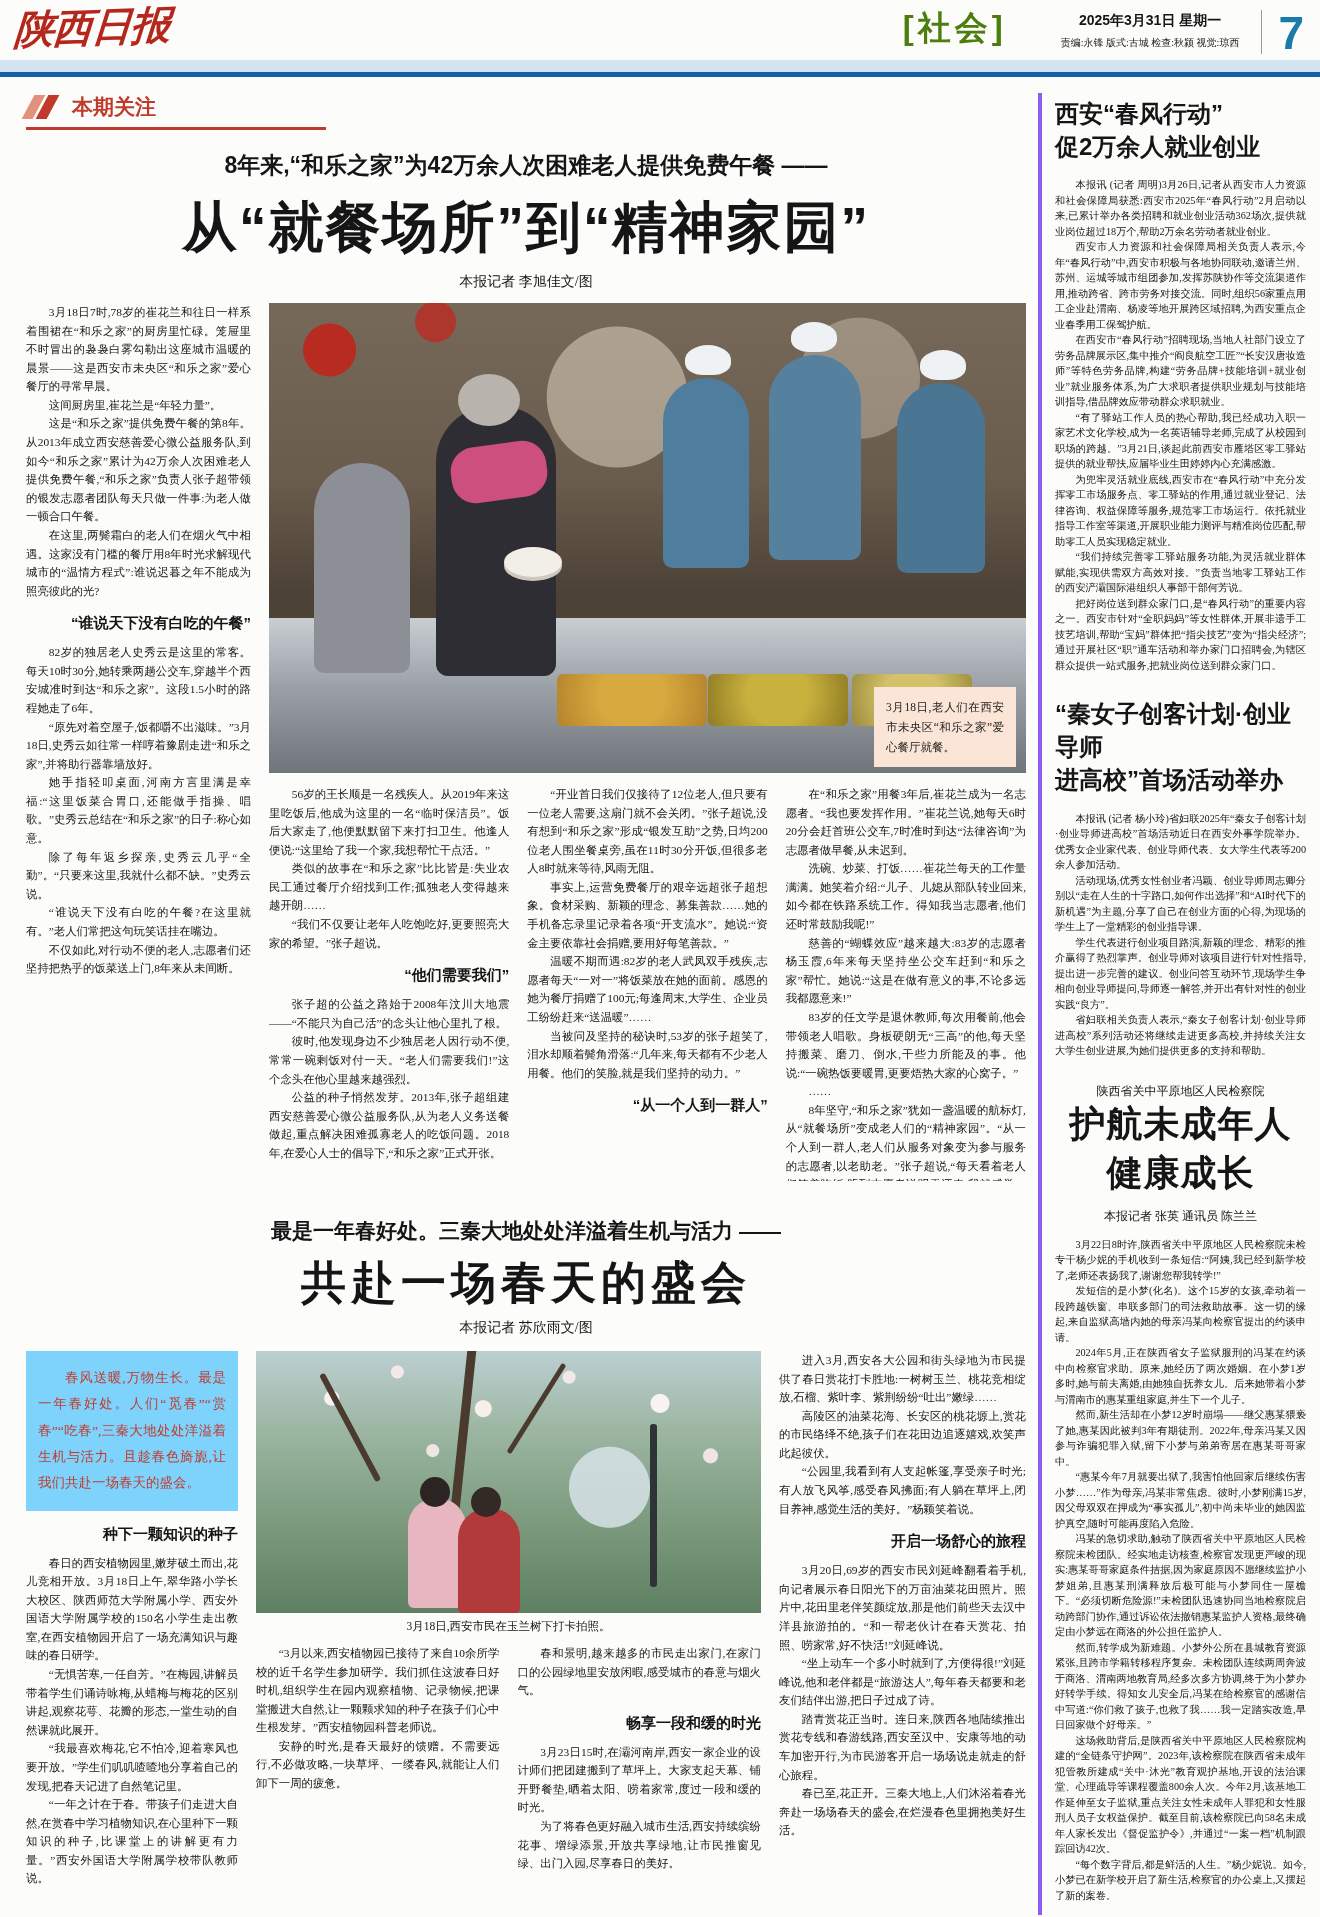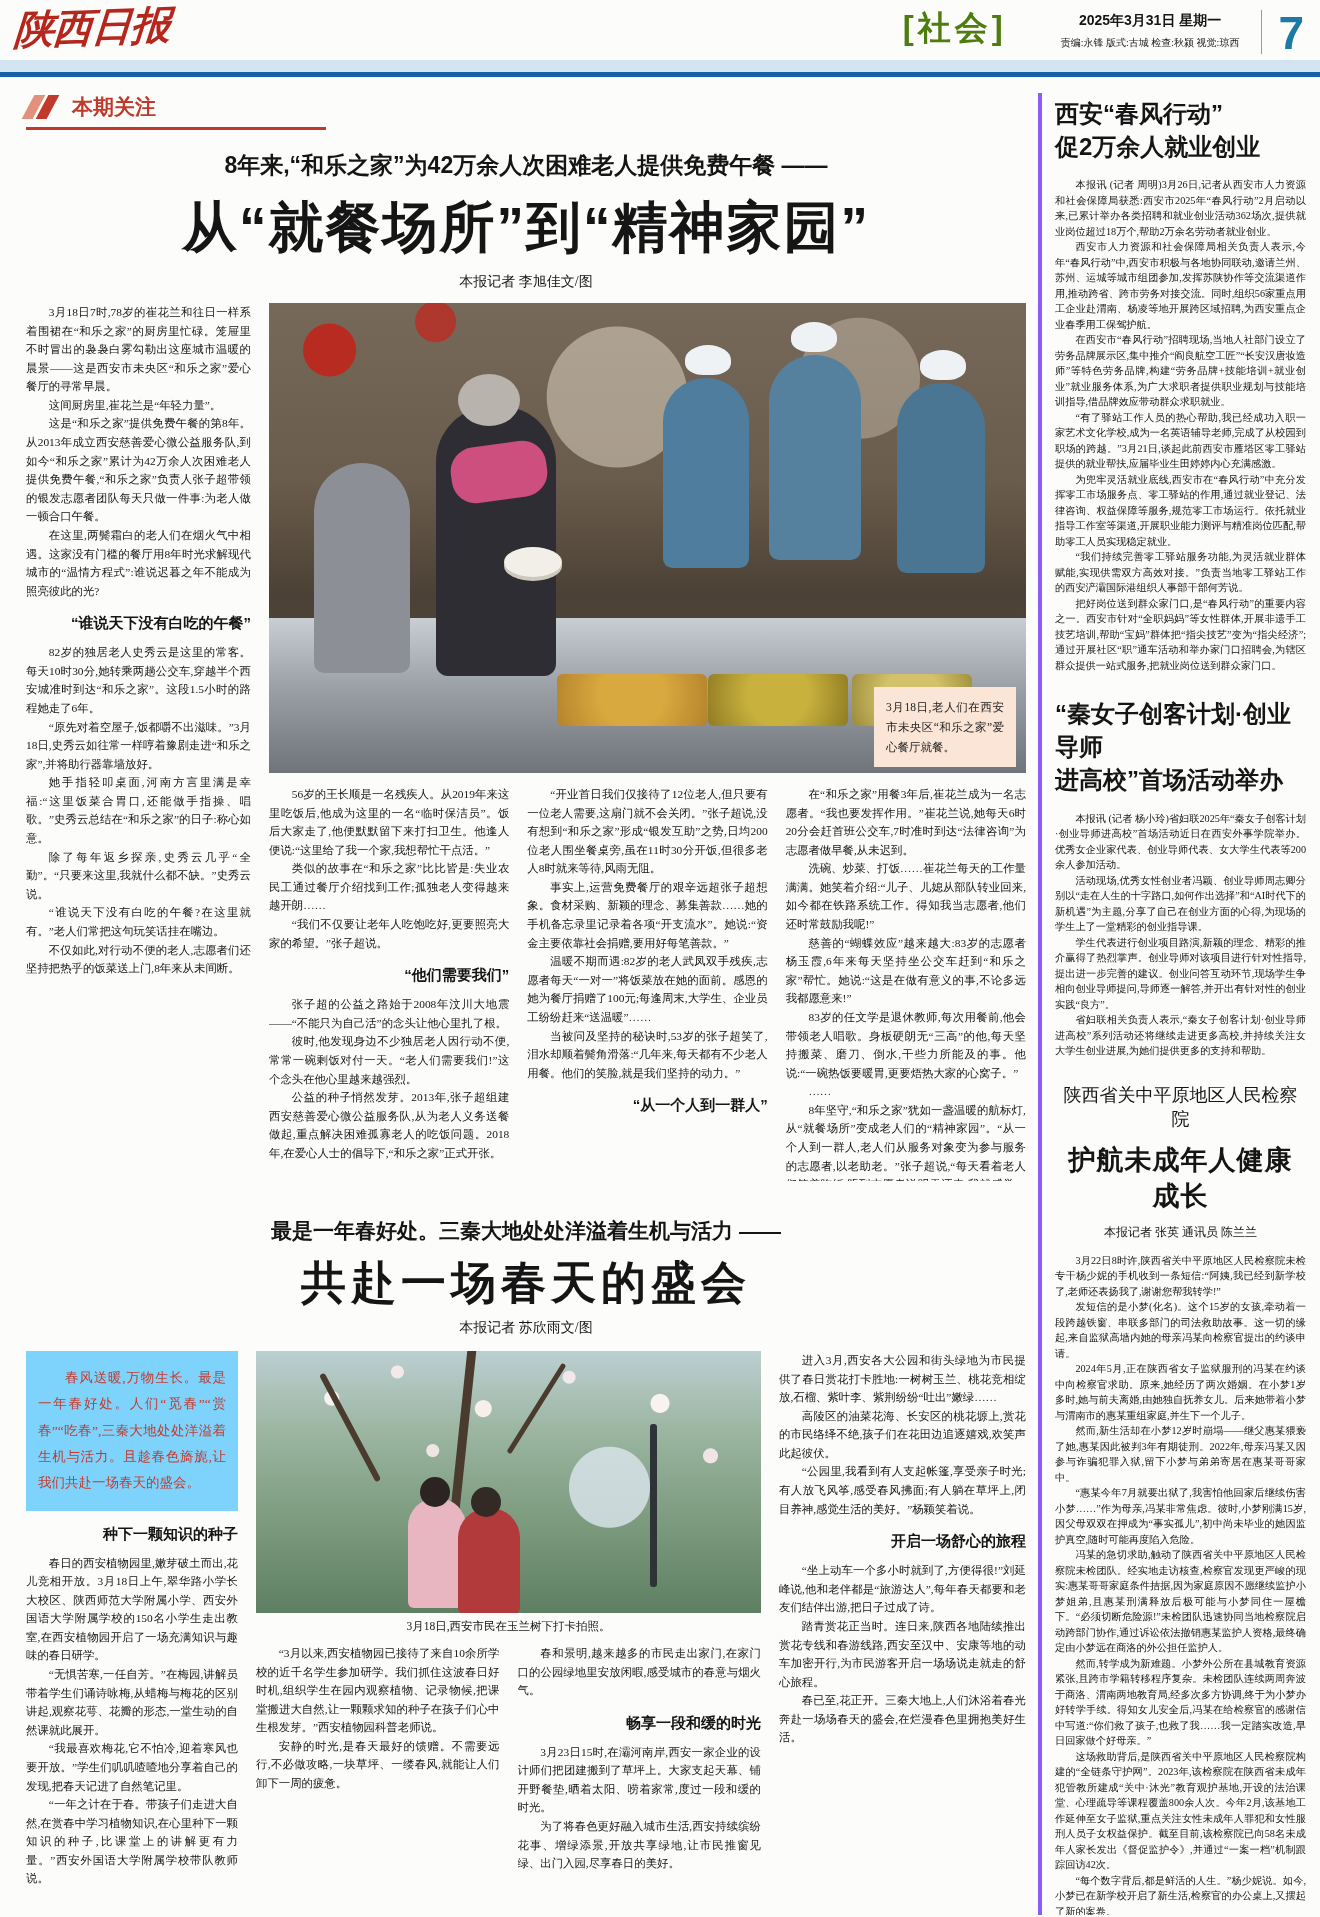--- a/index.html
+++ b/index.html
@@ -110,22 +110,22 @@
   .p2h2{left:42.5%;top:52%;width:30px;height:30px;border-radius:50%;background:#332a26;}
   .caption2{font-size:11.5px;text-align:center;margin:6px 0 10px;}
   .cols-23{display:flex;gap:18px;height:296px;overflow:hidden;}
   .cols-23 .ncol{flex:1;min-width:0;overflow:hidden;}
   .col-f{flex:1;min-width:0;overflow:hidden;}
   
   .rail p{font-size:10.2px;line-height:1.52;text-align:justify;text-indent:2em;margin:0;}
   .rail-article{margin-bottom:24px;}
   .rail-title{font-family:"Liberation Sans",sans-serif;font-weight:900;font-size:24px;
               line-height:1.38;white-space:pre-line;margin:4px 0 14px;}
-  .r3-kicker{text-align:center;font-size:18px;margin:4px 0 11px;}
-  .r3-headline{font-family:Liberation Sans, sans-serif;font-weight:900;font-size:27px;
+  .r3-kicker{text-align:center;font-size:12px;margin:4px 0 0;}
+  .r3-headline{font-family:Liberation Sans, sans-serif;font-weight:900;font-size:36px;
                text-align:center;letter-spacing:1px;margin:0 0 10px;}
   .r3-byline{text-align:center;font-size:12px;margin-bottom:12px;}
 </style>
 </head>
 <body>
 
 <div class="page">
 
   <div class="hdr">
     <div class="masthead">陕西日报</div>
@@ -264,20 +264,21 @@
                 <p class="body">为了将春色更好融入城市生活,西安持续缤纷花事、增绿添景,开放共享绿地,让市民推窗见绿、出门入园,尽享春日的美好。</p>
               </div>
             </div>
           </div>
 
           <div class="col-f">
             <p class="body">进入3月,西安各大公园和街头绿地为市民提供了春日赏花打卡胜地:一树树玉兰、桃花竞相绽放,石榴、紫叶李、紫荆纷纷“吐出”嫩绿……</p>
             <p class="body">高陵区的油菜花海、长安区的桃花塬上,赏花的市民络绎不绝,孩子们在花田边追逐嬉戏,欢笑声此起彼伏。</p>
             <p class="body">“公园里,我看到有人支起帐篷,享受亲子时光;有人放飞风筝,感受春风拂面;有人躺在草坪上,闭目养神,感觉生活的美好。”杨颖笑着说。</p>
             <div class="subhead">开启一场舒心的旅程</div>
+            <p class="body">3月20日,69岁的西安市民刘延峰翻看着手机,向记者展示春日阳光下的万亩油菜花田照片。照片中,花田里老伴笑颜绽放,那是他们前些天去汉中洋县旅游拍的。“和一帮老伙计在春天赏花、拍照、唠家常,好不快活!”刘延峰说。</p>
             <p class="body">“坐上动车一个多小时就到了,方便得很!”刘延峰说,他和老伴都是“旅游达人”,每年春天都要和老友们结伴出游,把日子过成了诗。</p>
             <p class="body">踏青赏花正当时。连日来,陕西各地陆续推出赏花专线和春游线路,西安至汉中、安康等地的动车加密开行,为市民游客开启一场场说走就走的舒心旅程。</p>
             <p class="body">春已至,花正开。三秦大地上,人们沐浴着春光奔赴一场场春天的盛会,在烂漫春色里拥抱美好生活。</p>
           </div>
         </div>
       </div>
     </div>
 
     <div class="rail">
 

